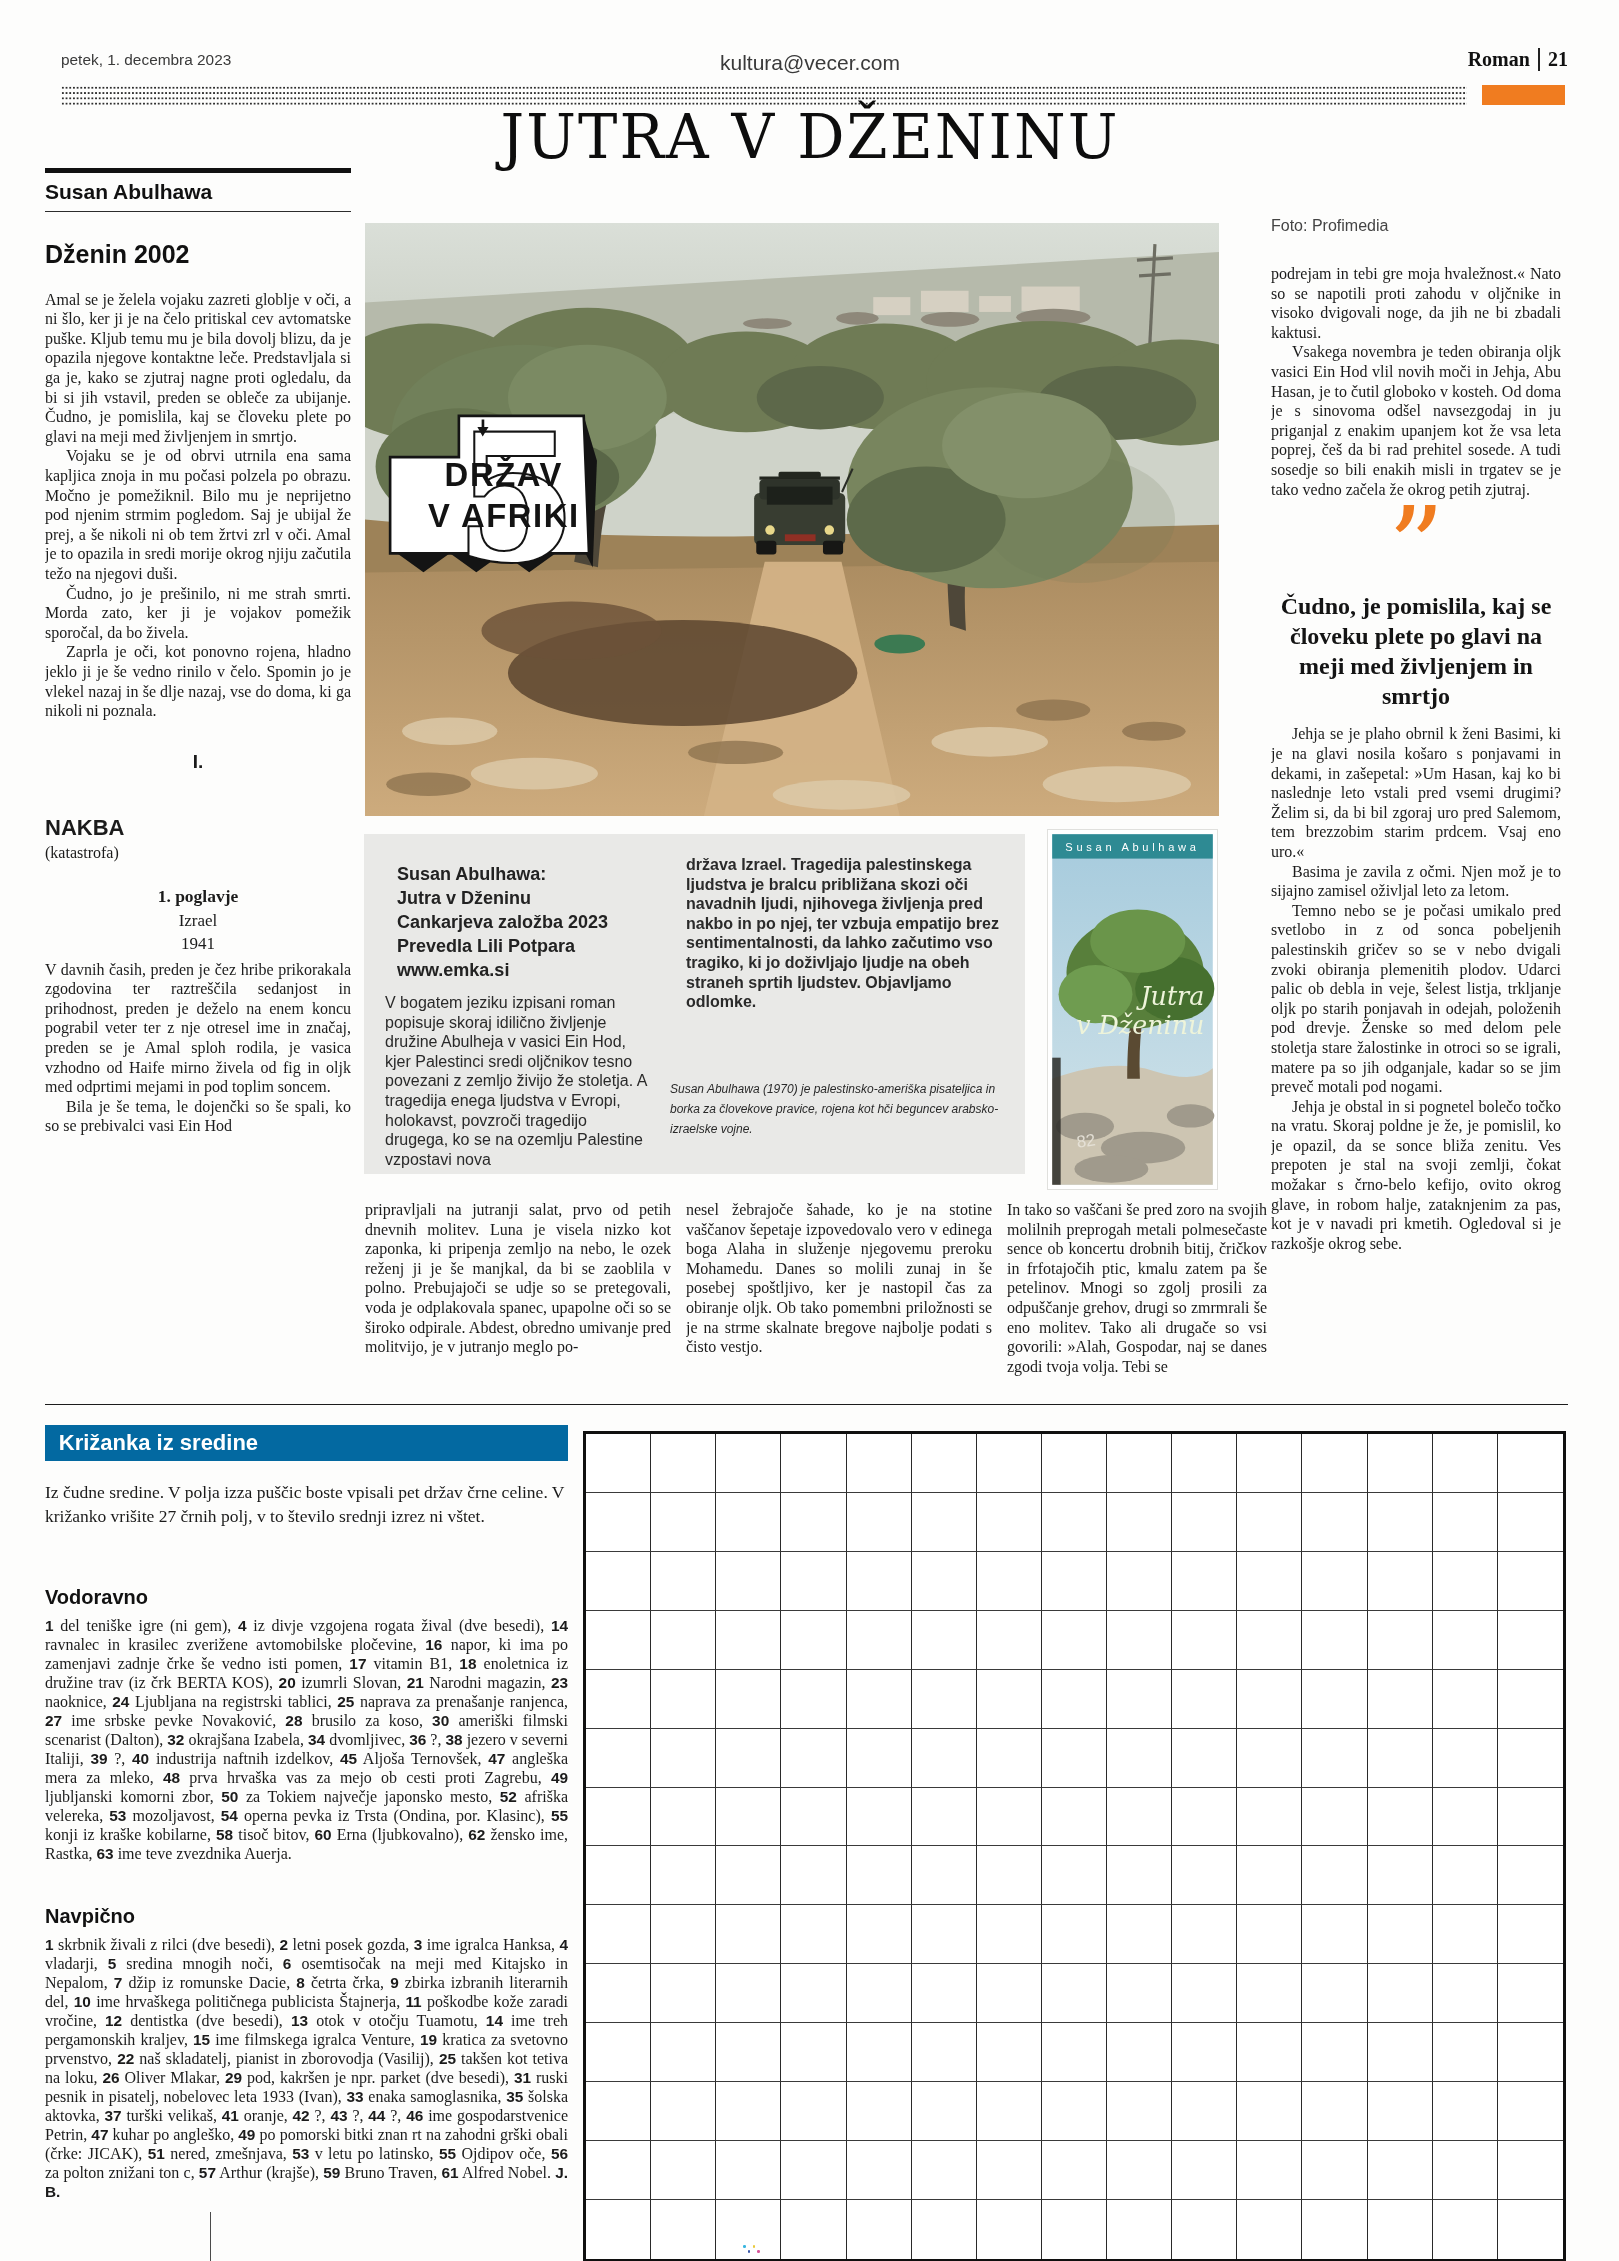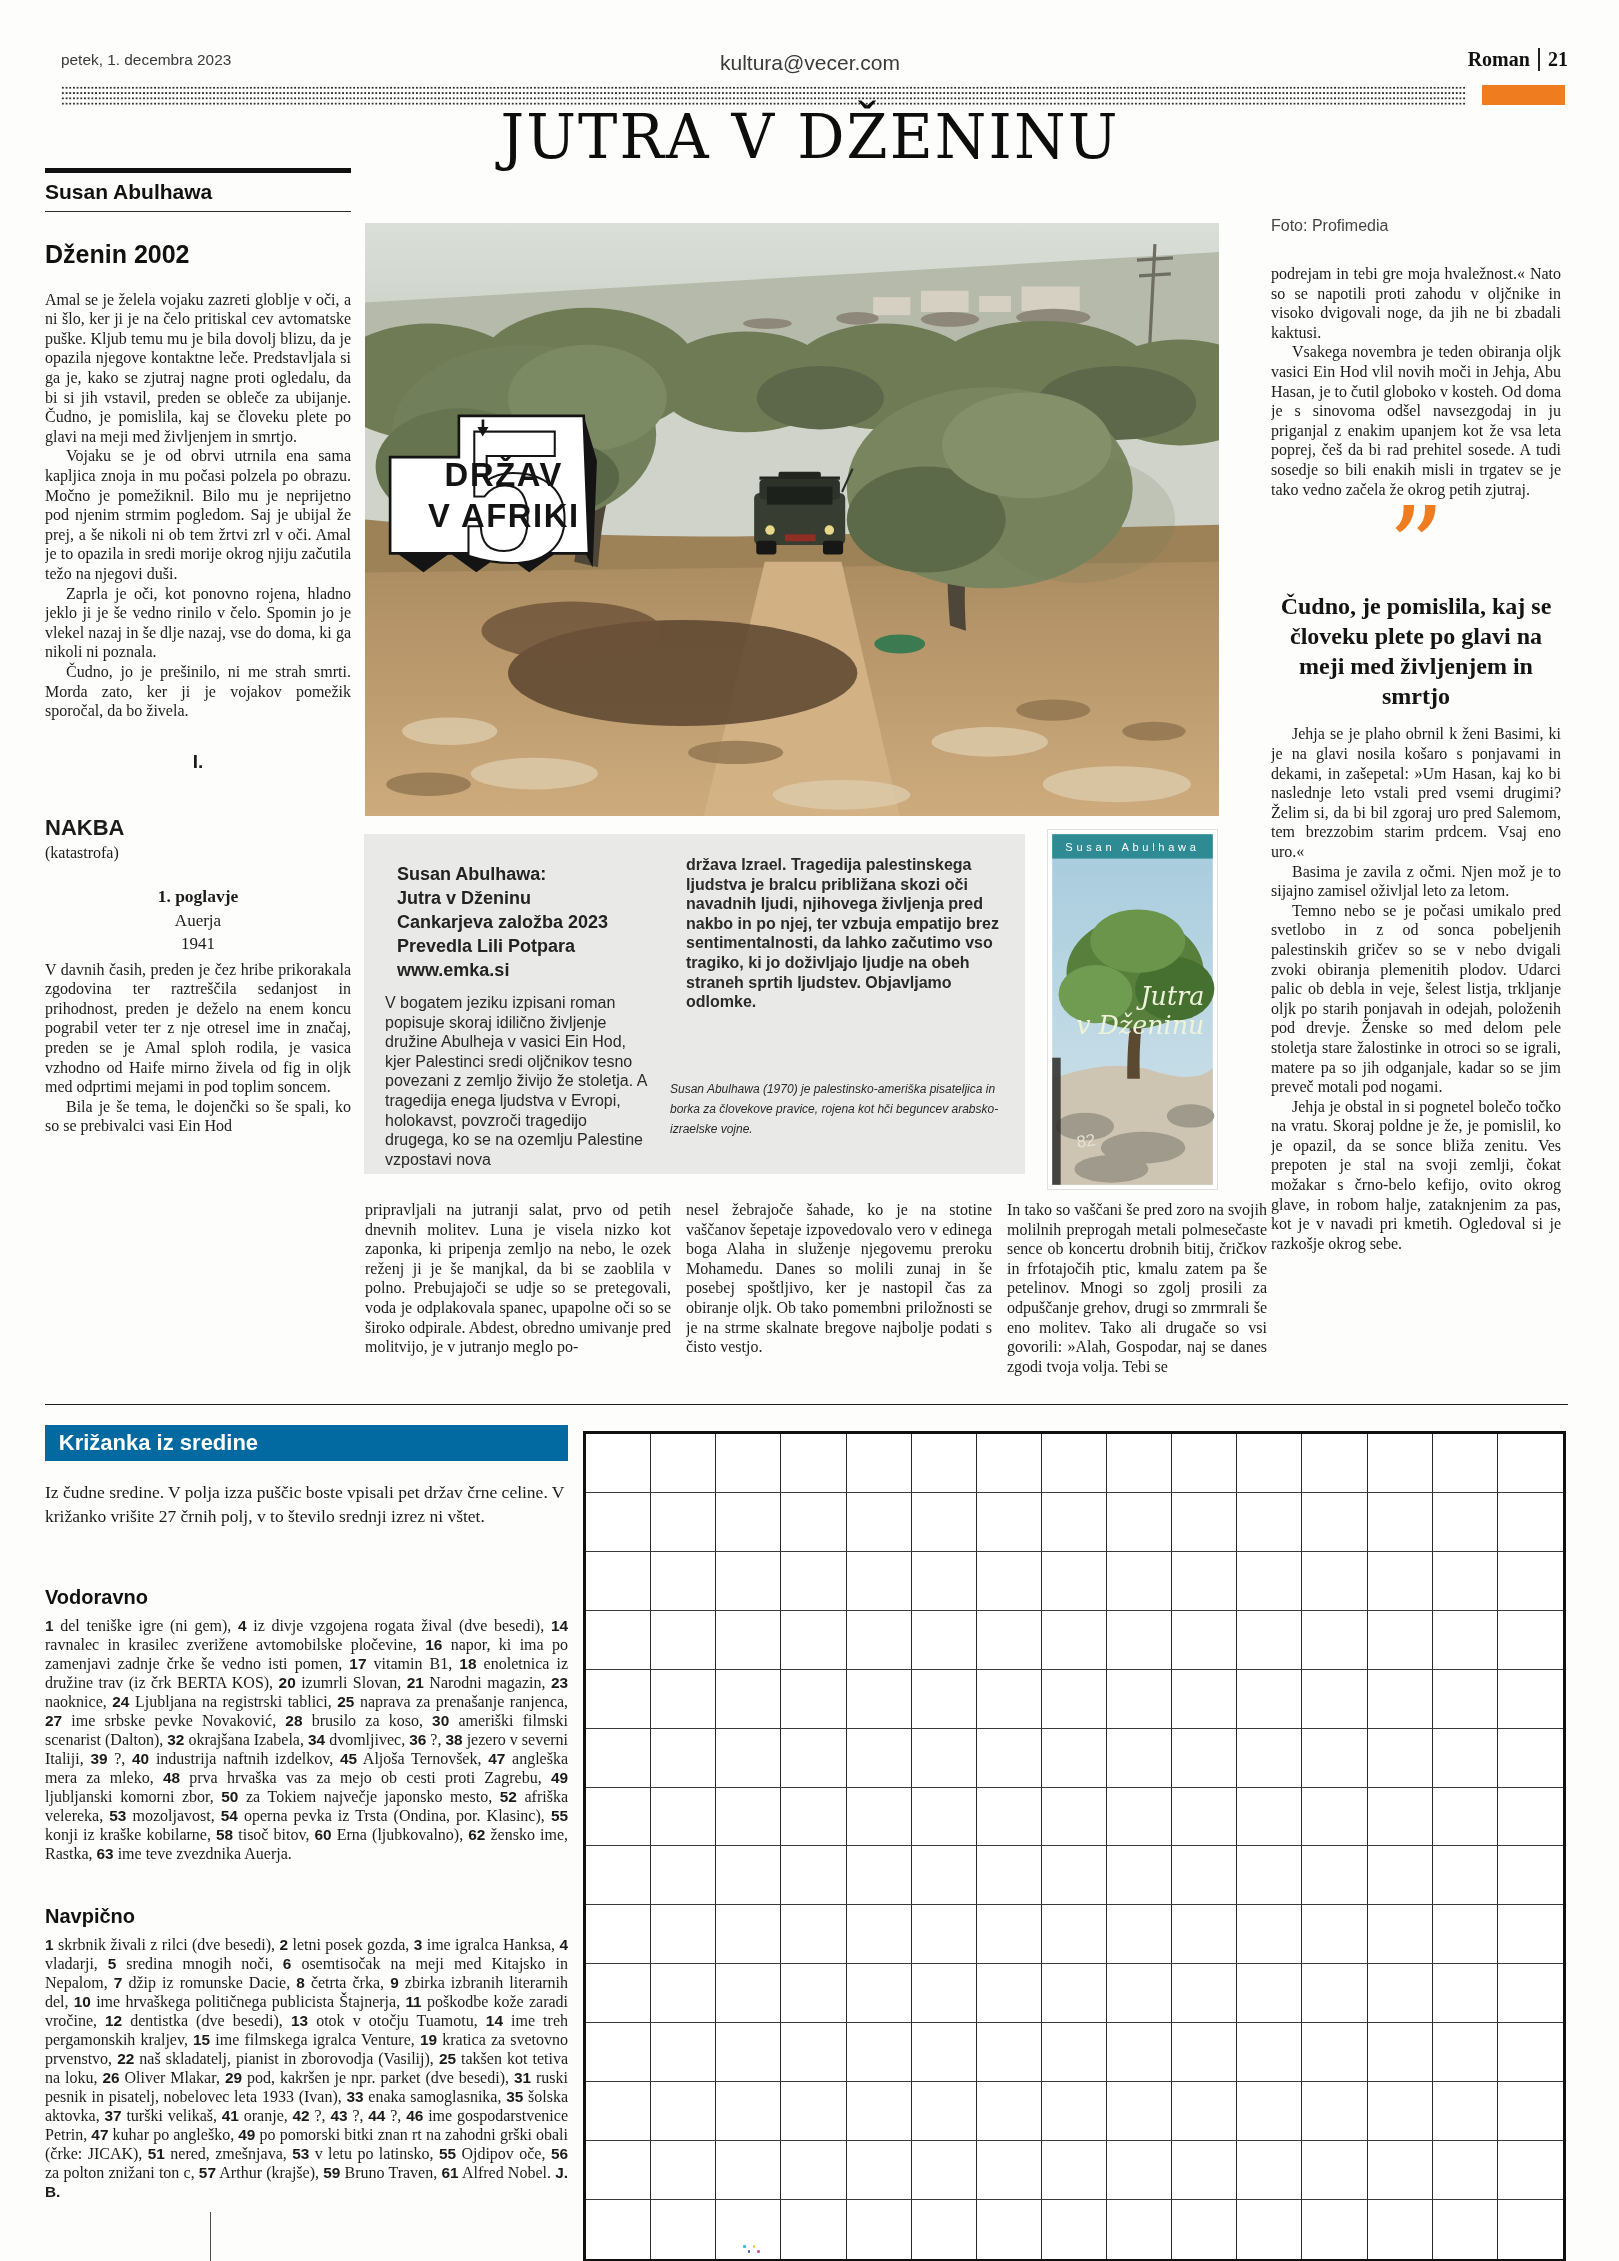--- a/index.html
+++ b/index.html
@@ -190,27 +190,27 @@
   </div>
   <div class="abs fotocap">Foto: Profimedia</div>
 
   <div class="abs colL">
     <div class="authorbar"></div>
     <div class="authorname">Susan Abulhawa</div>
     <div class="hairline"></div>
     <div class="dzenin">Dženin 2002</div>
     <p class="body">Amal se je želela vojaku zazreti globlje v oči, a ni šlo, ker ji je na čelo pritiskal cev avtomatske puške. Kljub temu mu je bila dovolj blizu, da je opazila njegove kontaktne leče. Predstavljala si ga je, kako se zjutraj nagne proti ogledalu, da bi si jih vstavil, preden se obleče za ubijanje. Čudno, je pomislila, kaj se človeku plete po glavi na meji med življenjem in smrtjo.</p>
     <p class="body ind">Vojaku se je od obrvi utrnila ena sama kapljica znoja in mu počasi polzela po obrazu. Močno je pomežiknil. Bilo mu je neprijetno pod njenim strmim pogledom. Saj je ubijal že prej, a še nikoli ni ob tem žrtvi zrl v oči. Amal je to opazila in sredi morije okrog njiju začutila težo na njegovi duši.</p>
+    <p class="body ind">Čudno, jo je prešinilo, ni me strah smrti. Morda zato, ker ji je vojakov pomežik sporočal, da bo živela.</p>
     <p class="body ind">Zaprla je oči, kot ponovno rojena, hladno jeklo ji je še vedno rinilo v čelo. Spomin jo je vlekel nazaj in še dlje nazaj, vse do doma, ki ga nikoli ni poznala.</p>
-    <p class="body ind">Čudno, jo je prešinilo, ni me strah smrti. Morda zato, ker ji je vojakov pomežik sporočal, da bo živela.</p>
     <div class="partnum">I.</div>
     <div class="nakba">NAKBA</div>
     <div class="nakbasub">(katastrofa)</div>
     <div class="chap">1. poglavje</div>
-    <div class="chapt">Auerja</div>
+    <div class="chapt">Izrael</div>
     <div class="chapy">1941</div>
     <p class="body">V davnih časih, preden je čez hribe prikorakala zgodovina ter raztreščila sedanjost in prihodnost, preden je deželo na enem koncu pograbil veter ter z nje otresel ime in značaj, preden se je Amal sploh rodila, je vasica vzhodno od Haife mirno živela od fig in oljk med odprtimi mejami in pod toplim soncem.</p>
     <p class="body ind">Bila je še tema, le dojenčki so še spali, ko so se prebivalci vasi Ein Hod</p>
   </div>
 
   <div class="abs colR">
     <p class="body">podrejam in tebi gre moja hvaležnost.« Nato so se napotili proti zahodu v oljčnike in visoko dvigovali noge, da jih ne bi zbadali kaktusi.</p>
     <p class="body ind">Vsakega novembra je teden obiranja oljk vasici Ein Hod vlil novih moči in Jehja, Abu Hasan, je to čutil globoko v kosteh. Od doma je s sinovoma odšel navsezgodaj in ju priganjal z enakim upanjem kot že vsa leta poprej, češ da bi rad prehitel sosede. A tudi sosedje so bili enakih misli in trgatev se je tako vedno začela že okrog petih zjutraj.</p>
     <div class="quoteblock">
       <span class="qmark">”</span>

